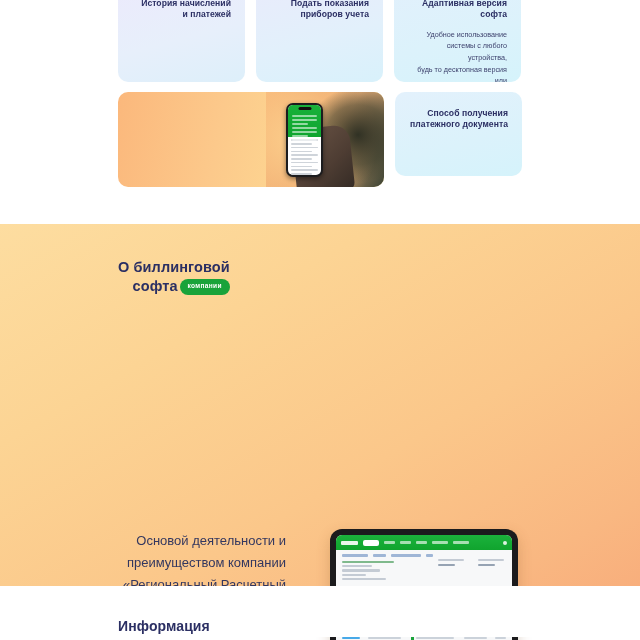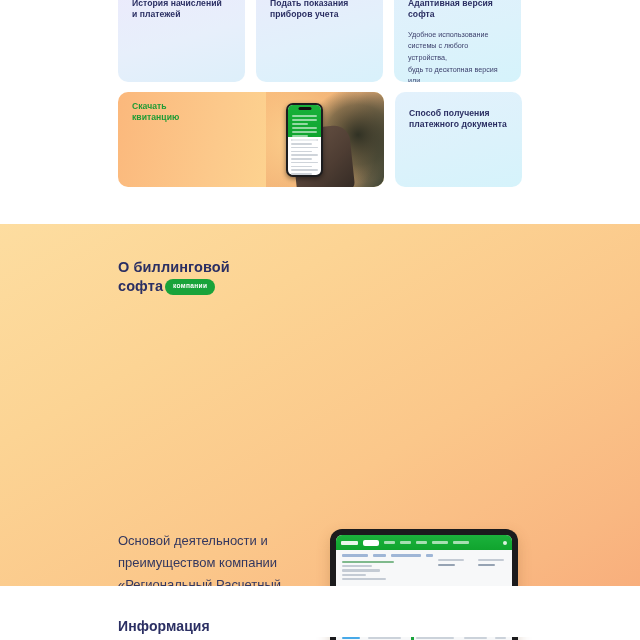--- a/index.html
+++ b/index.html
@@ -11,21 +11,21 @@
     overflow: hidden;
   }
 
   body {
     font-family: "Liberation Sans", "DejaVu Sans", sans-serif;
     background: #ffffff;
     color: #2b2f63;
     -webkit-font-smoothing: antialiased;
   }
 
-  .page { position: relative; width: 640px; height: 640px; }
+  .page { position: relative; width: 640px; height: 640px; text-align: right; }
 
   
   .features {
     position: absolute;
     left: 0; top: 0;
     width: 640px;
     height: 224px;
     background: #ffffff;
     padding: 0;
   }
@@ -147,21 +147,21 @@
   .phone-top-lines {
     position: absolute; top: 10px; left: 4px; right: 4px;
   }
   .phone-top-lines i {
     display: block; height: 1.6px; margin-bottom: 2.4px;
     background: rgba(255,255,255,0.55); border-radius: 1px;
   }
   .phone-top-lines i:nth-child(3n) { width: 62%; }
 
   .card-delivery {
-    width: 127px; height: 95px;
+    width: 127px; height: 84px;
     background: linear-gradient(165deg, #e3f1fc 0%, #dbf2fb 60%, #d5f3fb 100%);
   }
 
   
   .about {
     position: absolute;
     left: 0; top: 224px;
     width: 640px; height: 365px;
     background: linear-gradient(150deg, #fddda0 0%, #fcd494 30%, #fbc78a 62%, #f9b781 88%, #f8ae7c 100%);
   }

